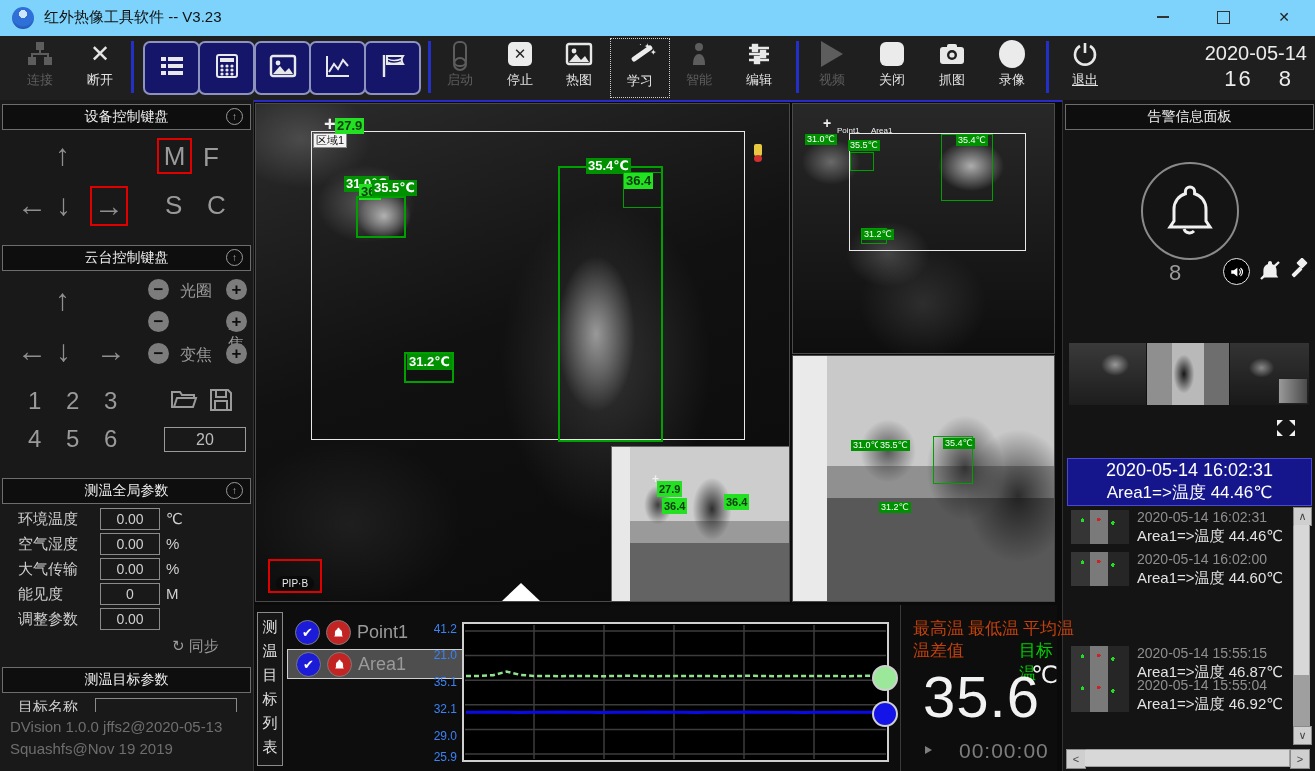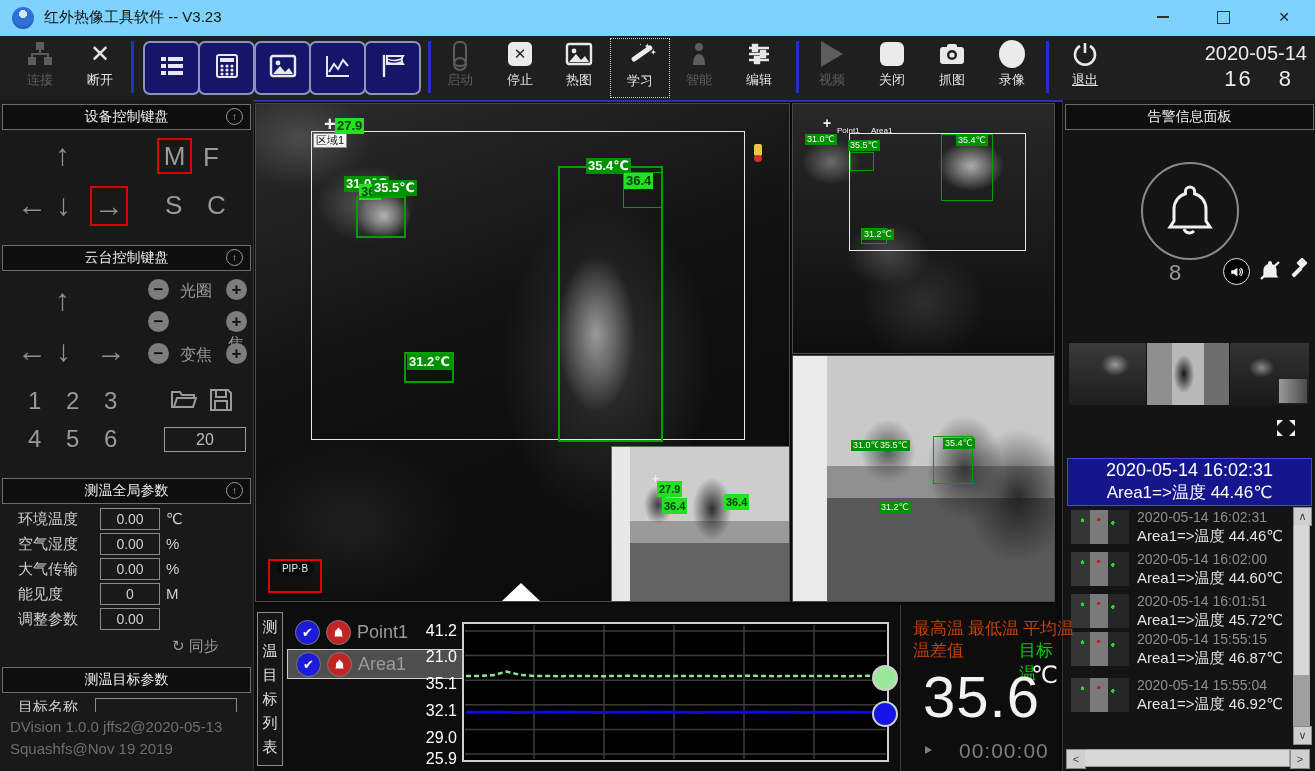--- a/index.html
+++ b/index.html
@@ -85,21 +85,21 @@
     linear-gradient(90deg,#e8e8e8 0 10%,#cccccc00 10%),
     linear-gradient(180deg,#cdcdcd 0 48%,#9a9a9a 48% 62%,#636363 62% 100%);}
   .regionrect{border:1.5px solid #e8e8e8;}
   .regiontag{background:#f4f4f4;color:#111;font-size:11px;padding:0 2px;border:1px solid #888;line-height:13px;}
   .glabel{background:#009100;color:#fff;font-weight:bold;font-size:13px;line-height:16px;padding:0 2px;white-space:nowrap;}
   .glabel.bright{background:#23e023;color:#0c3a0c;}
   .glabel.small{font-size:9px;line-height:11px;font-weight:normal;}
   .gbox{border:2px solid #00a000;}
   .gbox.thin{border-width:1px;}
   .crosshair{color:#f0f0f0;font-size:20px;font-weight:bold;line-height:1;}
-  .pipb-red{border:2px solid #e00000;display:flex;align-items:flex-start;justify-content:center;}
+  .pipb-red{border:2px solid #e00000;display:flex;align-items:flex-end;justify-content:center;}
   .pipb-pill{background:#0a0a0a;color:#e8e8e8;font-size:10px;border-radius:8px;padding:2px 6px;}
   .uptri{width:0;height:0;border-left:19px solid transparent;border-right:19px solid transparent;border-bottom:18px solid #fff;}
   .thermoicon{width:8px;height:12px;background:#e8c840;border-radius:2px;position:relative;}
   .thermoicon:after{content:"";position:absolute;left:0px;bottom:-6px;width:8px;height:7px;border-radius:50%;background:#d03030;}
   .tinywhite{color:#f0f0f0;font-size:8px;white-space:nowrap;}
   
   .alarmpanel{left:1062px;top:100px;width:253px;height:671px;background:#141414;border-left:1px solid #333;}
   .bellcircle{left:78px;top:62px;width:94px;height:94px;border:2px solid #8a8a8a;border-radius:50%;
               display:flex;align-items:center;justify-content:center;}
   .alarmcount{font-size:22px;color:#9a9a9a;}
@@ -123,21 +123,21 @@
   .bottompanel{left:255px;top:605px;width:802px;height:166px;background:#0d0d0d;}
   .vtab{left:2px;top:7px;width:24px;height:150px;border:1px solid #8a8a8a;background:#161616;color:#e0e0e0;
         font-size:15px;text-align:center;word-break:break-all;line-height:24px;padding-top:2px;}
   .legendrow{left:32px;width:182px;height:30px;display:flex;align-items:center;gap:6px;padding-left:8px;box-sizing:border-box;}
   .legendrow.selected{background:#4e4e4e;border:1px solid #cfcfcf;}
   .chkcircle{width:23px;height:23px;border-radius:50%;background:#1c1cd8;color:#fff;font-size:13px;
              display:flex;align-items:center;justify-content:center;border:1px solid #7a7a7a;}
   .bellred{width:23px;height:23px;border-radius:50%;background:#c22424;border:1px solid #7a7a7a;
            display:flex;align-items:center;justify-content:center;}
   .legendname{color:#9a9a9a;font-size:18px;}
-  .ytick{color:#ffffff;font-size:16px;width:44px;text-align:right;}
+  .ytick{color:#3b82f6;font-size:12px;width:44px;text-align:right;}
   .plot{left:207px;top:17px;width:427px;height:140px;border:2px solid #cfcfcf;background:#000;box-sizing:border-box;}
   .handle{width:22px;height:22px;border-radius:50%;border:2px solid #cfcfcf;position:absolute;}
   .statlabel{color:#c2410c;font-size:17px;}
   .statlabel.active{color:#00cf00;}
   .bigval{color:#f2f2f2;font-size:58px;letter-spacing:1px;}
   .bigunit{color:#f2f2f2;font-size:24px;}
   .timer{color:#7d7d7d;font-size:21px;letter-spacing:1px;}
   .camico{width:16px;height:11px;background:#7d7d7d;border-radius:2px;position:relative;}
   .camico:after{content:"";position:absolute;right:-7px;top:1px;border-left:7px solid #7d7d7d;border-top:4.5px solid transparent;border-bottom:4.5px solid transparent;}
 </style>
@@ -533,26 +533,21 @@
       <div class="abs" style="left:0;top:0;width:228px;height:40px;">
         <span class="abs thumb" style="left:6px;top:3px;width:58px;height:34px;"></span>
         <span class="abs alarmrow-time" style="left:72px;top:1px;">2020-05-14 16:02:31</span>
         <span class="abs alarmrow-msg" style="left:72px;top:19px;">Area1=&gt;温度 44.46℃</span>
       </div>
       <div class="abs" style="left:0;top:42px;width:228px;height:40px;">
         <span class="abs thumb" style="left:6px;top:3px;width:58px;height:34px;"></span>
         <span class="abs alarmrow-time" style="left:72px;top:1px;">2020-05-14 16:02:00</span>
         <span class="abs alarmrow-msg" style="left:72px;top:19px;">Area1=&gt;温度 44.60℃</span>
       </div>
-      <div class="abs" style="left:0;top:84px;width:228px;height:40px;">
-        <span class="abs thumb" style="left:6px;top:3px;width:58px;height:34px;"></span>
-        <span class="abs alarmrow-time" style="left:72px;top:1px;">2020-05-14 16:01:51</span>
-        <span class="abs alarmrow-msg" style="left:72px;top:19px;">Area1=&gt;温度 45.72℃</span>
-      </div>
-      <div class="abs" style="left:0;top:122px;width:228px;height:40px;">
+      <div class="abs" style="left:0;top:136px;width:228px;height:40px;">
         <span class="abs thumb" style="left:6px;top:3px;width:58px;height:34px;"></span>
         <span class="abs alarmrow-time" style="left:72px;top:1px;">2020-05-14 15:55:15</span>
         <span class="abs alarmrow-msg" style="left:72px;top:19px;">Area1=&gt;温度 46.87℃</span>
       </div>
       <div class="abs" style="left:0;top:168px;width:228px;height:40px;">
         <span class="abs thumb" style="left:6px;top:3px;width:58px;height:34px;"></span>
         <span class="abs alarmrow-time" style="left:72px;top:1px;">2020-05-14 15:55:04</span>
         <span class="abs alarmrow-msg" style="left:72px;top:19px;">Area1=&gt;温度 46.92℃</span>
       </div>
     </div>

